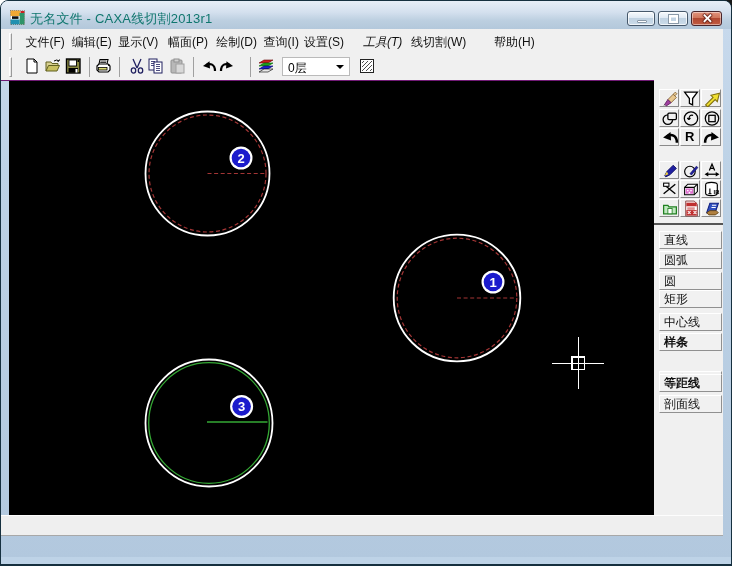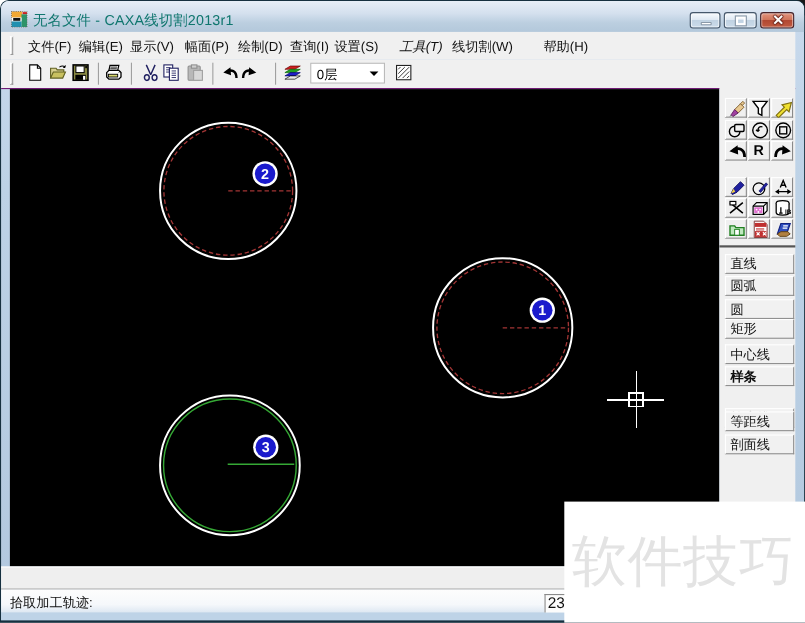--- a/index.html
+++ b/index.html
@@ -312,28 +312,21 @@
         </svg>
       </div>
     <div id="rsep"></div>
     <div class="pbtn" style="top:150.9px;">直线</div>
     <div class="pbtn" style="top:171.4px;">圆弧</div>
     <div class="pbtn" style="top:191.9px;">圆</div>
     <div class="pbtn" style="top:197px;margin-top:13px;">矩形</div>
     <div class="pbtn" style="top:232.9px;">中心线</div>
     <div class="pbtn" style="top:253.4px;font-weight:bold;">样条</div>
     <div class="pbtn" style="top:291px;">轮廓线</div>
-    <div class="pbtn" style="top:294.4px;">等距线</div>
+    <div class="pbtn" style="top:294.4px;font-weight:bold;">等距线</div>
     <div class="pbtn" style="top:314.9px;">剖面线</div>
   </div>
 
   <div id="rowA" class="abs"></div>
-  <div id="rowB" class="abs">
-      <span id="rowB-text">拾取加工轨迹:</span>
-      <div id="numbox">23</div>
-    </div>
   <div id="botstrip" class="abs"></div>
   <div id="botline" class="abs"></div>
 
-  <div id="overlay" class="abs">
-      <div id="wmark">软件技巧</div>
-    </div>
 </div>
 
 </body></html>

